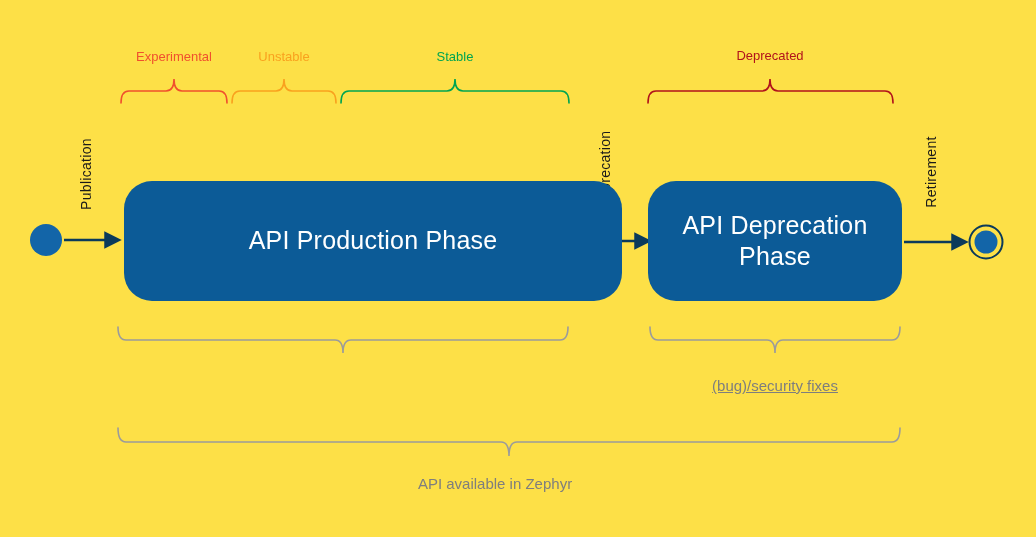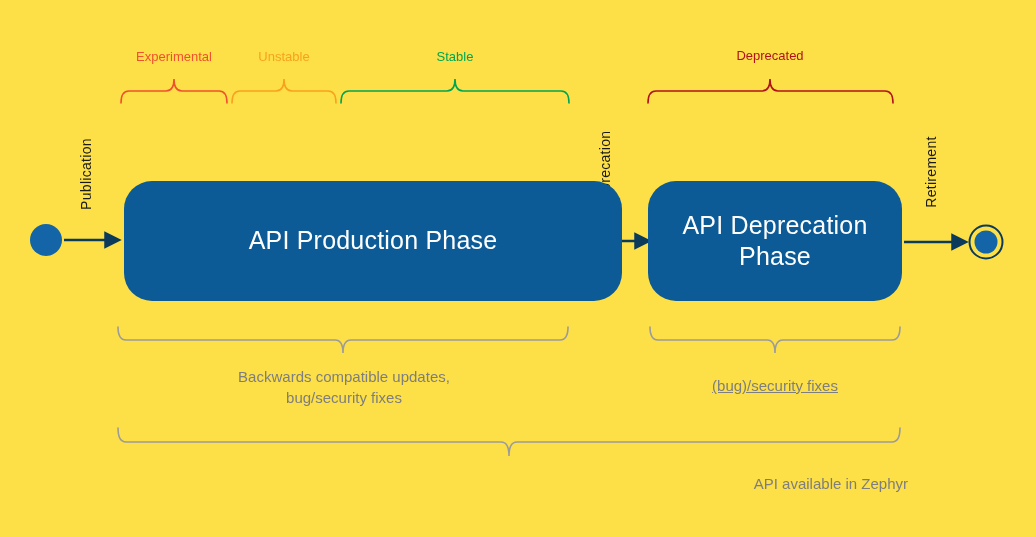--- a/index.html
+++ b/index.html
@@ -13,21 +13,21 @@
   .state-box {
     position:absolute; display:flex; align-items:center; justify-content:center;
     text-align:center; color:#ffffff; font-size:25px; line-height:1.25;
     border-radius:28px; letter-spacing:0.2px;
   }
   .box-production { left:124px; top:181px; width:498px; height:120px; }
   .box-deprecation { left:648px; top:181px; width:254px; height:120px; padding:0 20px;text-align:center; }
   .caption { position:absolute; text-align:center; font-size:15px; line-height:21px; }
   .caption-production { left:118px; top:366px; width:452px; }
   .caption-deprecation { left:650px; top:375px; width:250px; }
-  .caption-overall { left:126px; top:473px; width:782px;text-align:right; }
+  .caption-overall { left:104px; top:473px; width:782px; }
 </style>
 </head>
 <body>
 
 <div class="canvas">
 
   <svg class="layer" width="1036" height="537" viewBox="0 0 1036 537">
     <defs>
       <marker id="arrowhead" viewBox="0 0 10 10" refX="1" refY="5" markerWidth="7" markerHeight="7" orient="auto-start-reverse">
         <path d="M0,0 L10,5 L0,10 Z" fill="#0B3A5B"></path>
@@ -62,24 +62,20 @@
     <path class="brace" d="M 118,428 Q 118,442 126,442 L 501,442 Q 509,442 509,456 Q 509,442 517,442 L 892,442 Q 900,442 900,428" stroke="#9B9B9B"></path>
   </svg>
 
   <div class="state-box box-production" style="background-color: rgb(12, 91, 151);">
     <span>API Production Phase</span>
   </div>
   <div class="state-box box-deprecation" style="background-color: rgb(12, 91, 151);">
     <span>API Deprecation Phase</span>
   </div>
 
-  <div class="caption caption-production" style="color: rgb(126, 126, 126);">
-    <div>Backwards compatible updates,</div>
-    <div>bug/security fixes</div>
-  </div>
   <div class="caption caption-deprecation" style="color: rgb(126, 126, 126); text-decoration: underline;">
     <div>(bug)/security fixes</div>
   </div>
   <div class="caption caption-overall" style="color: rgb(126, 126, 126);">
     <div>API available in Zephyr</div>
   </div>
 
 </div>
 
 </body></html>

